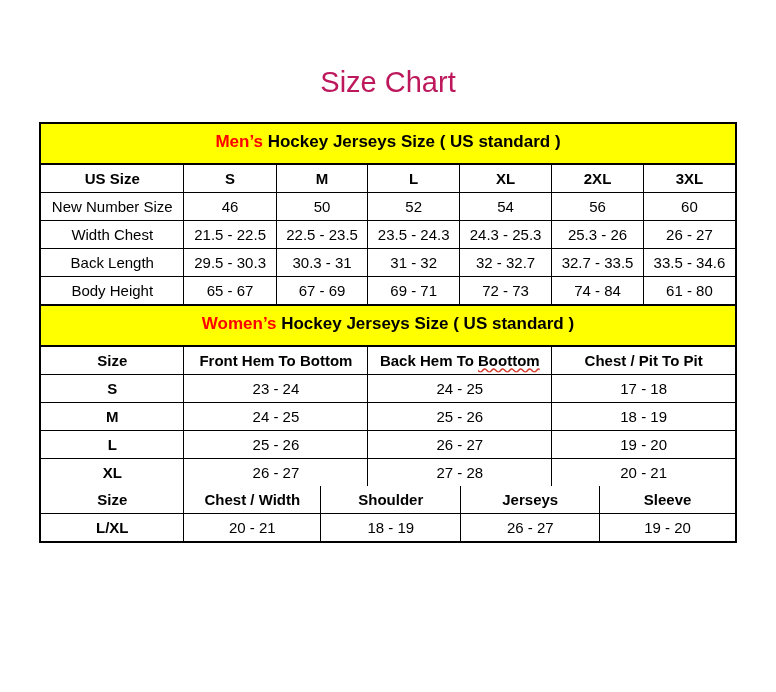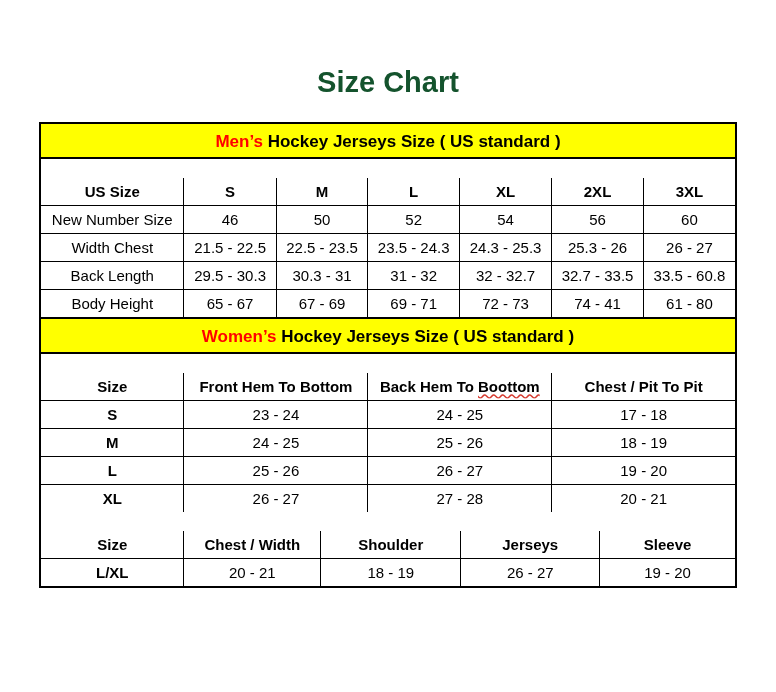--- a/index.html
+++ b/index.html
@@ -3,35 +3,35 @@
 <meta charset="utf-8">
 <style>
   html, body { margin:0; padding:0; }
   body {
     width:776px; height:692px; background:#ffffff; position:relative;
     font-family:"Liberation Sans", sans-serif; color:#000;
     overflow:hidden;
   }
   .title {
     position:absolute; top:66px; left:0; width:776px;
-    text-align:center; font-size:29px; font-weight:bold; color:#14532d;
+    text-align:center; font-size:29px; font-weight:normal; color:#be185d;
     letter-spacing:0px;
   }
   .frame {
     position:absolute; left:39px; top:122px; width:694px;
     border:2px solid #000; background:#fff;
   }
   .banner {
     background:#FFFF00; text-align:center; font-weight:bold;
-    font-size:17px; line-height:22px; padding:7px 0 4px 0;
+    font-size:17px; line-height:22px; padding:7px 0 10px 0;
     border-bottom:2px solid #000;
   }
   .banner.mid { border-top:2px solid #000; }
   .banner .hl { color:#FF0000; }
-  table { width:100%; border-collapse:collapse; table-layout:fixed;margin-top:19px; }
+  table { width:100%; border-collapse:collapse; table-layout:fixed; }
   th, td {
     border:1px solid #000; text-align:center; vertical-align:middle;
     height:27px; font-size:15px; padding:0 2px; overflow:hidden;
   }
   th { font-weight:bold; }
   table tr > *:first-child { border-left:none; }
   table tr > *:last-child { border-right:none; }
   thead tr > * { border-top:none; }
   tbody tr:last-child > * { border-bottom:none; }
   .tbl-womens tbody td:first-child,
@@ -94,29 +94,29 @@
           <td>25.3 - 26</td>
           <td>26 - 27</td>
         </tr>
         <tr>
           <td>Back Length</td>
           <td>29.5 - 30.3</td>
           <td>30.3 - 31</td>
           <td>31 - 32</td>
           <td>32 - 32.7</td>
           <td>32.7 - 33.5</td>
-          <td>33.5 - 60.8</td>
+          <td>33.5 - 34.6</td>
         </tr>
         <tr>
           <td>Body Height</td>
           <td>65 - 67</td>
           <td>67 - 69</td>
           <td>69 - 71</td>
           <td>72 - 73</td>
-          <td>74 - 41</td>
+          <td>74 - 84</td>
           <td>61 - 80</td>
         </tr>
       </tbody>
     </table>
 
   <div class="banner mid">
     <span class="hl">Women’s</span><span> Hockey Jerseys Size ( US standard )</span>
   </div>
   <table class="tbl-womens">
       <colgroup>

